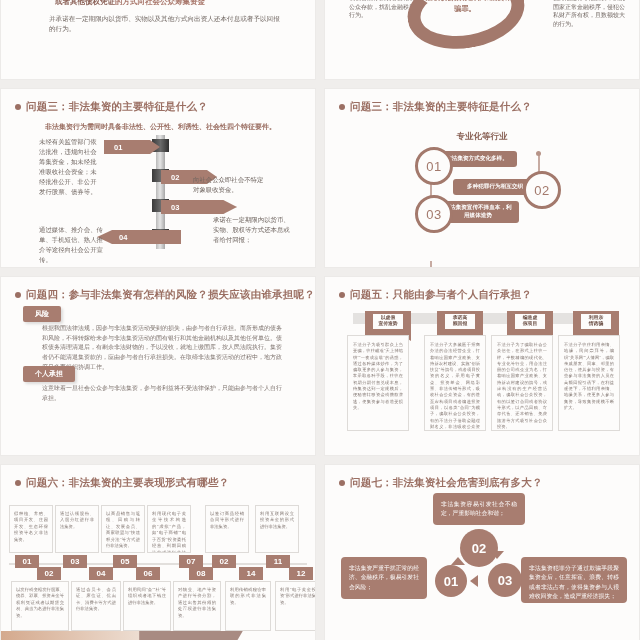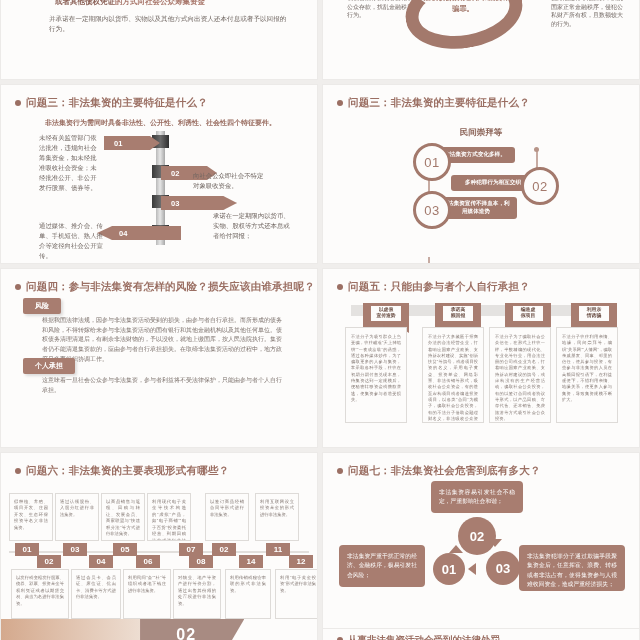--- a/index.html
+++ b/index.html
@@ -9,20 +9,21 @@
     font-family:"Liberation Sans","DejaVu Sans",sans-serif;
     color:#4a4a4a;
   }
   .deck{
     width:640px;height:640px;
     display:grid;
     grid-template-columns:1fr 1fr;
     grid-template-rows:80px 180px 180px 200px;
     column-gap:4px;row-gap:4px;
     box-sizing:border-box;
+    gap:8px;
   }
   .slide{
     background:#fdfcfb;
     position:relative;
     overflow:hidden;
     box-sizing:border-box;
     border:1px solid #eceae8;
   }
   .slide.cut{border-top:none;}
 
@@ -234,21 +235,21 @@
     <div class="sgtxt" style="left:38px;top:48px;width:62px">未经有关监管部门依法批准，违规向社会筹集资金，如未经批准吸收社会资金；未经批准公开、非公开发行股票、债券等。</div>
     <div class="sgtxt" style="left:192px;top:86px;width:72px">向社会公众即社会不特定对象吸收资金。</div>
     <div class="sgtxt" style="left:212px;top:126px;width:78px">承诺在一定期限内以货币、实物、股权等方式还本息或者给付回报；</div>
     <div class="sgtxt" style="left:38px;top:136px;width:68px">通过媒体、推介会、传单、手机短信、熟人推介等途径向社会公开宣传。</div>
   </div>
 
   <div class="slide s4">
     <div class="qhead">
       <span class="dot"></span><span>问题三：非法集资的主要特征是什么？</span>
     </div>
-    <div class="title3">民间崇拜等</div>
+    <div class="title3">专业化等行业</div>
 
     <div class="stem" style="left:105px;top:88px;height:36px"></div>
     <div class="stemdot" style="left:103px;top:122px"></div>
     <div class="stem" style="left:213px;top:64px;height:42px"></div>
     <div class="stemdot" style="left:211px;top:62px"></div>
     <div class="stem" style="left:105px;top:172px;height:24px"></div>
 
     <div class="pill" style="left:112px;top:62px;width:68px;height:16px">非法集资方式变化多样。</div>
     <div class="pill" style="left:128px;top:90px;width:72px;height:16px">多种犯罪行为相互交织</div>
     <div class="pill" style="left:112px;top:112px;width:70px;height:22px">非法集资宣传不择血本，利用媒体造势</div>

